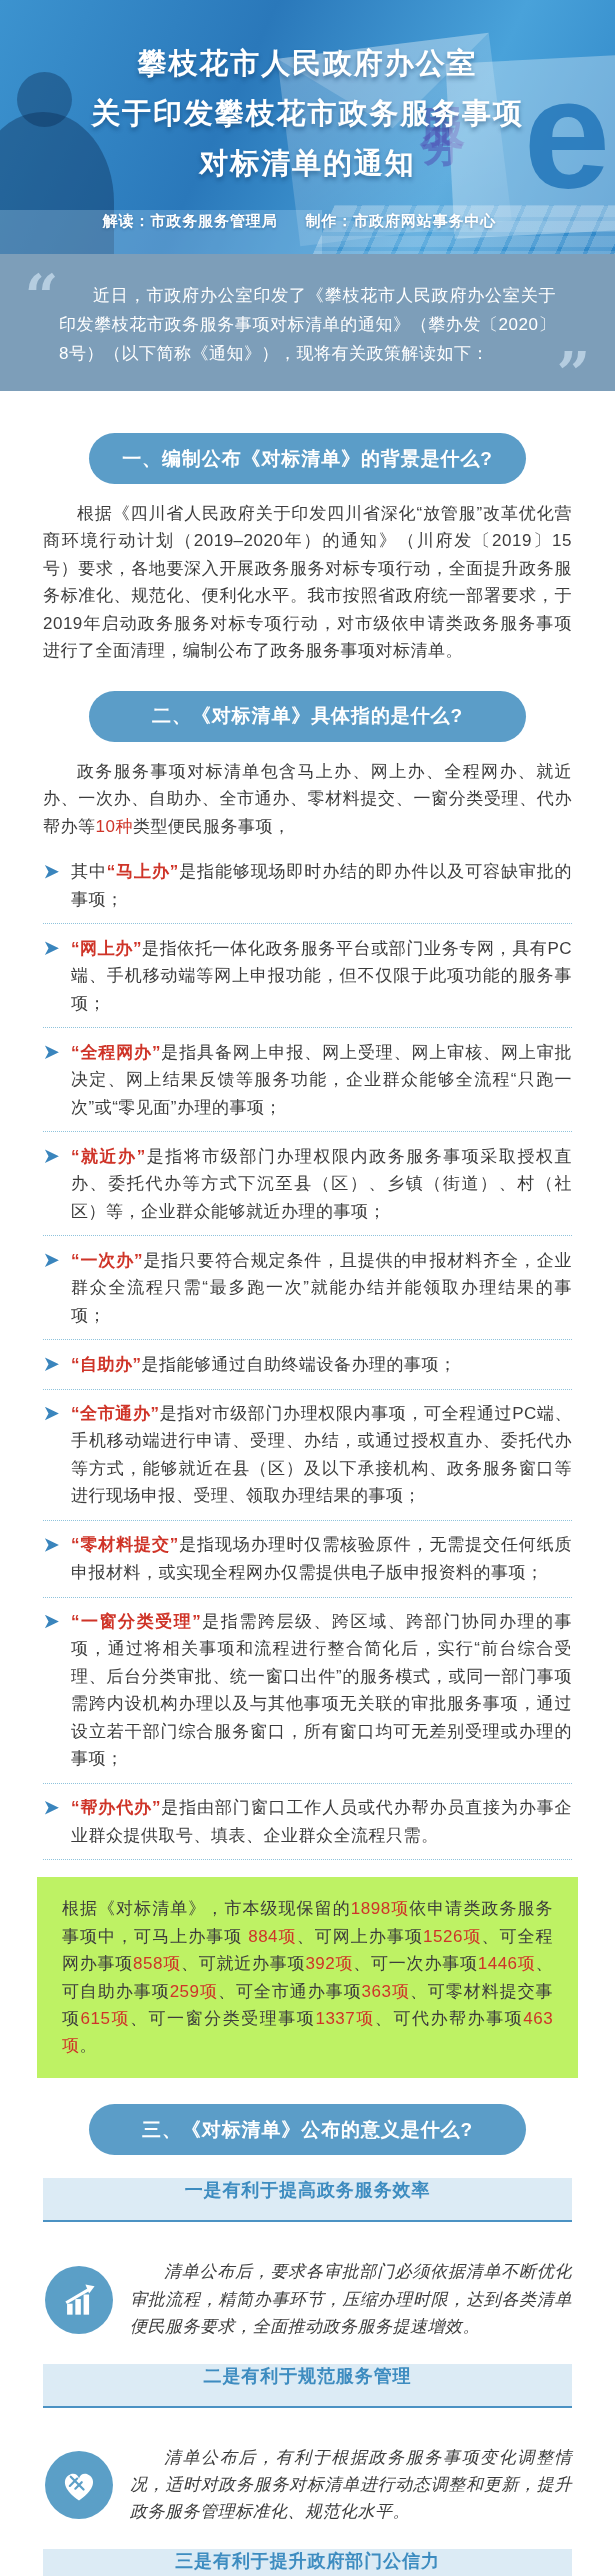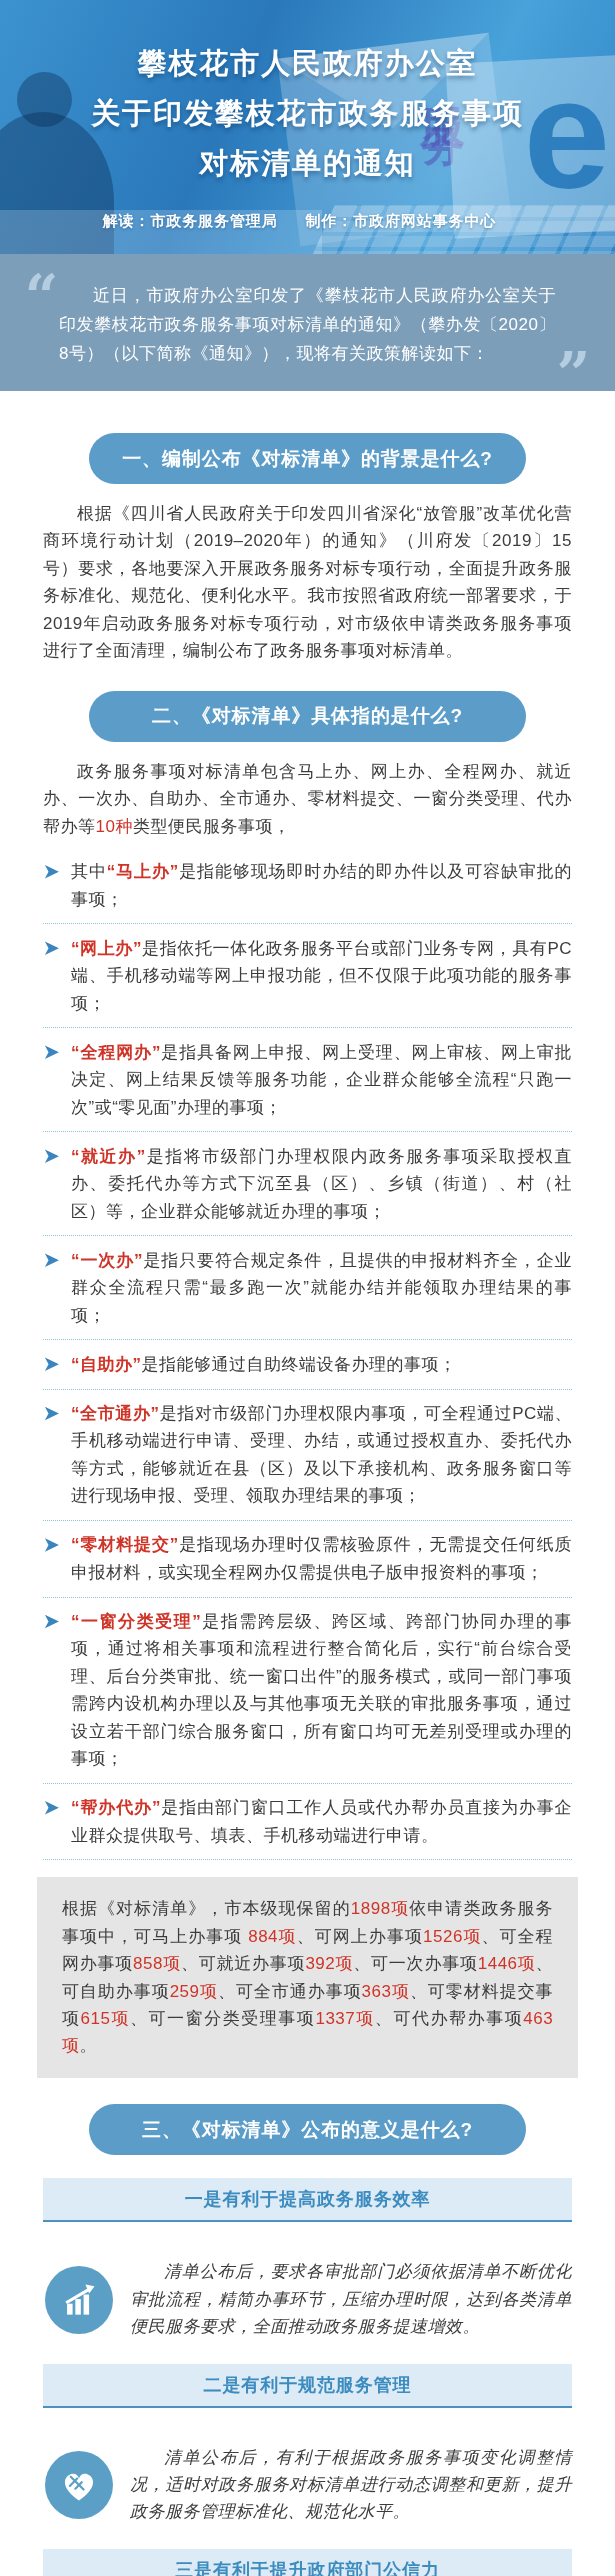--- a/index.html
+++ b/index.html
@@ -54,26 +54,26 @@
   .red { color:#cf3428; }
   .term { color:#cf3428; font-weight:bold; }
 
   .bullets { list-style:none; margin-top:7.6px; }
   .bullet { position:relative; padding:10.4px 0 10.4px 28px; font-size:17px; line-height:27.4px;
             color:#3c3c3c; text-align:justify; letter-spacing:0.5px;
             border-bottom:1.9px dotted #8fc3dc; }
   .arrow { position:absolute; left:1.9px; top:17px; width:14px; height:14px; background:#3a85bd;
            clip-path:polygon(0 2%,100% 50%,0 98%,26% 50%); }
 
-  .stats { margin:17px -5.7px 0; background:#e5e5e5; padding:18px 24.6px;
+  .stats { margin:17px -5.7px 0; background:#bef264; padding:18px 24.6px;
            font-size:17px; line-height:27.4px; color:#3c3c3c; text-align:justify; letter-spacing:0.5px; }
 
   .sub { margin-top:23px; }
   .sub-bar { height:44px; background:#dcebf5; border-bottom:2.8px solid #4b92c3;
-             display:flex; align-items:center; justify-content:center;
+             display:flex; align-items:flex-start; justify-content:center;
              color:#3d8cc0; font-size:18px; font-weight:bold; letter-spacing:0.9px; }
   .sub-body { display:flex; margin-top:36px;font-style:italic; }
   .sub-icon { flex:none; width:68px; height:68px; border-radius:50%; background:#5b9fc7;
               margin:7.6px 17px 0 1.9px; display:flex; align-items:center; justify-content:center; }
   .sub-icon svg { width:44px; height:44px; }
   .sub-text { flex:1; font-size:17px; line-height:27.4px; color:#3c3c3c; text-align:justify;
               text-indent:2em; letter-spacing:0.5px; }
 </style>
 </head>
 <body>
@@ -148,21 +148,21 @@
 
   <li class="bullet">
     <span class="arrow"></span><span class="b-prefix"></span><span class="term b-term">“零材料提交”</span><span class="b-desc">是指现场办理时仅需核验原件，无需提交任何纸质申报材料，或实现全程网办仅需提供电子版申报资料的事项；</span>
   </li>
 
   <li class="bullet">
     <span class="arrow"></span><span class="b-prefix"></span><span class="term b-term">“一窗分类受理”</span><span class="b-desc">是指需跨层级、跨区域、跨部门协同办理的事项，通过将相关事项和流程进行整合简化后，实行“前台综合受理、后台分类审批、统一窗口出件”的服务模式，或同一部门事项需跨内设机构办理以及与其他事项无关联的审批服务事项，通过设立若干部门综合服务窗口，所有窗口均可无差别受理或办理的事项；</span>
   </li>
 
   <li class="bullet">
-    <span class="arrow"></span><span class="b-prefix"></span><span class="term b-term">“帮办代办”</span><span class="b-desc">是指由部门窗口工作人员或代办帮办员直接为办事企业群众提供取号、填表、手机移动端进行申请。</span>
+    <span class="arrow"></span><span class="b-prefix"></span><span class="term b-term">“帮办代办”</span><span class="b-desc">是指由部门窗口工作人员或代办帮办员直接为办事企业群众提供取号、填表、企业群众全流程只需。</span>
   </li>
 </ul>
 
     <div class="stats"><span>根据《对标清单》，市本级现保留的</span><span class="red">1898项</span><span>依申请类政务服务事项中，可马上办事项 </span><span class="red">884项</span><span>、可网上办事项</span><span class="red">1526项</span><span>、可全程网办事项</span><span class="red">858项</span><span>、可就近办事项</span><span class="red">392项</span><span>、可一次办事项</span><span class="red">1446项</span><span>、可自助办事项</span><span class="red">259项</span><span>、可全市通办事项</span><span class="red">363项</span><span>、可零材料提交事项</span><span class="red">615项</span><span>、可一窗分类受理事项</span><span class="red">1337项</span><span>、可代办帮办事项</span><span class="red">463项</span><span>。</span></div>
 
     <div class="pill">
       <span>三、《对标清单》公布的意义是什么?</span>
     </div>
 
     <div id="points-host">

